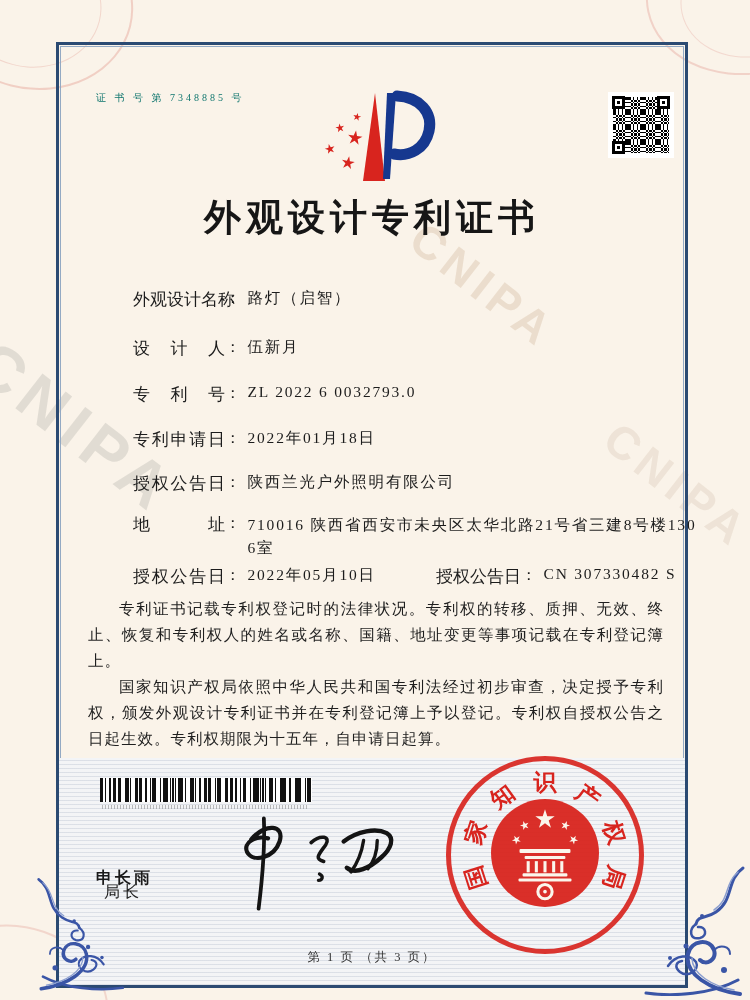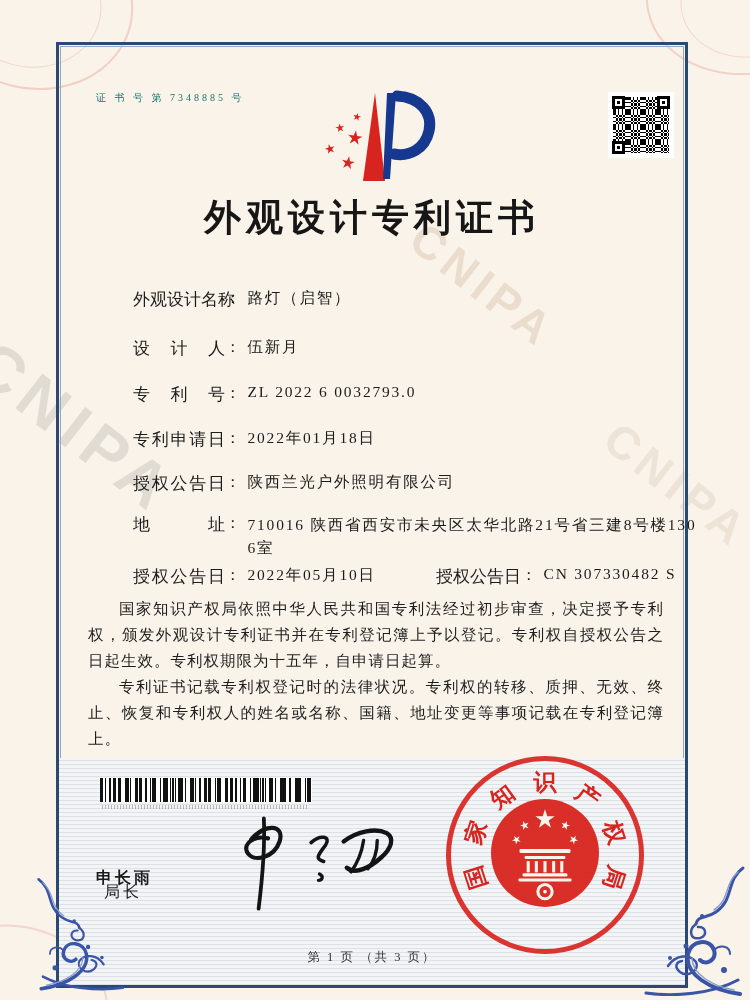--- a/index.html
+++ b/index.html
@@ -181,22 +181,22 @@
       <span class="lbl">地址</span><span class="colon">：</span><span class="val">710016 陕西省西安市未央区太华北路21号省三建8号楼1306室</span>
     </div>
     <div class="row row-grant">
       <span class="lbl">授权公告日</span><span class="colon">：</span><span class="val">2022年05月10日</span>
       <span class="grant-right">
         <span class="lbl">授权公告日</span><span class="colon">：</span><span class="val">CN 307330482 S</span>
       </span>
     </div>
 
     <div class="paras">
+      <p>专利证书记载专利权登记时的法律状况。专利权的转移、质押、无效、终止、恢复和专利权人的姓名或名称、国籍、地址变更等事项记载在专利登记簿上。</p>
       <p>国家知识产权局依照中华人民共和国专利法经过初步审查，决定授予专利权，颁发外观设计专利证书并在专利登记簿上予以登记。专利权自授权公告之日起生效。专利权期限为十五年，自申请日起算。</p>
-      <p>专利证书记载专利权登记时的法律状况。专利权的转移、质押、无效、终止、恢复和专利权人的姓名或名称、国籍、地址变更等事项记载在专利登记簿上。</p>
     </div>
 
     <div class="bottom">
       <div class="barcode"></div>
       <div class="barcode-caption"></div>
 
       <div class="official-title">局长</div>
       <div class="official-name">申长雨</div>
 
       <svg class="sig" viewBox="0 0 190 100">

